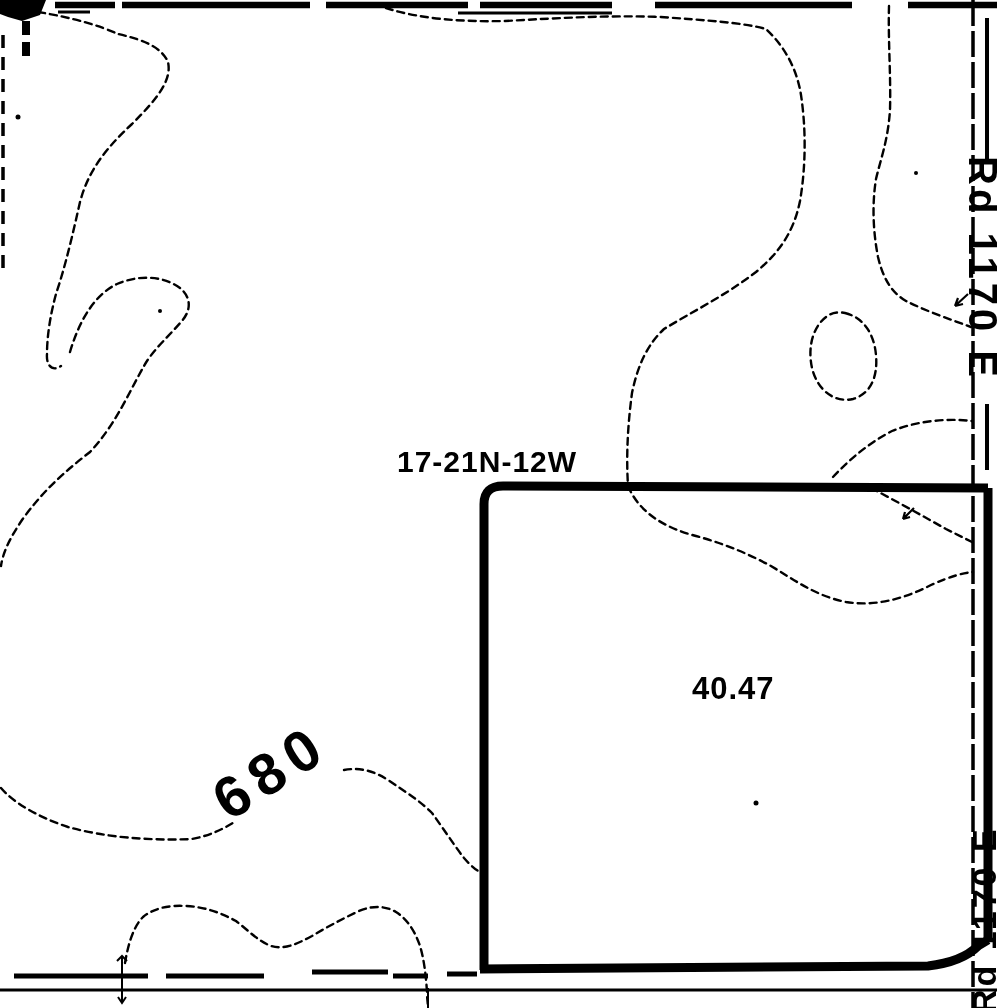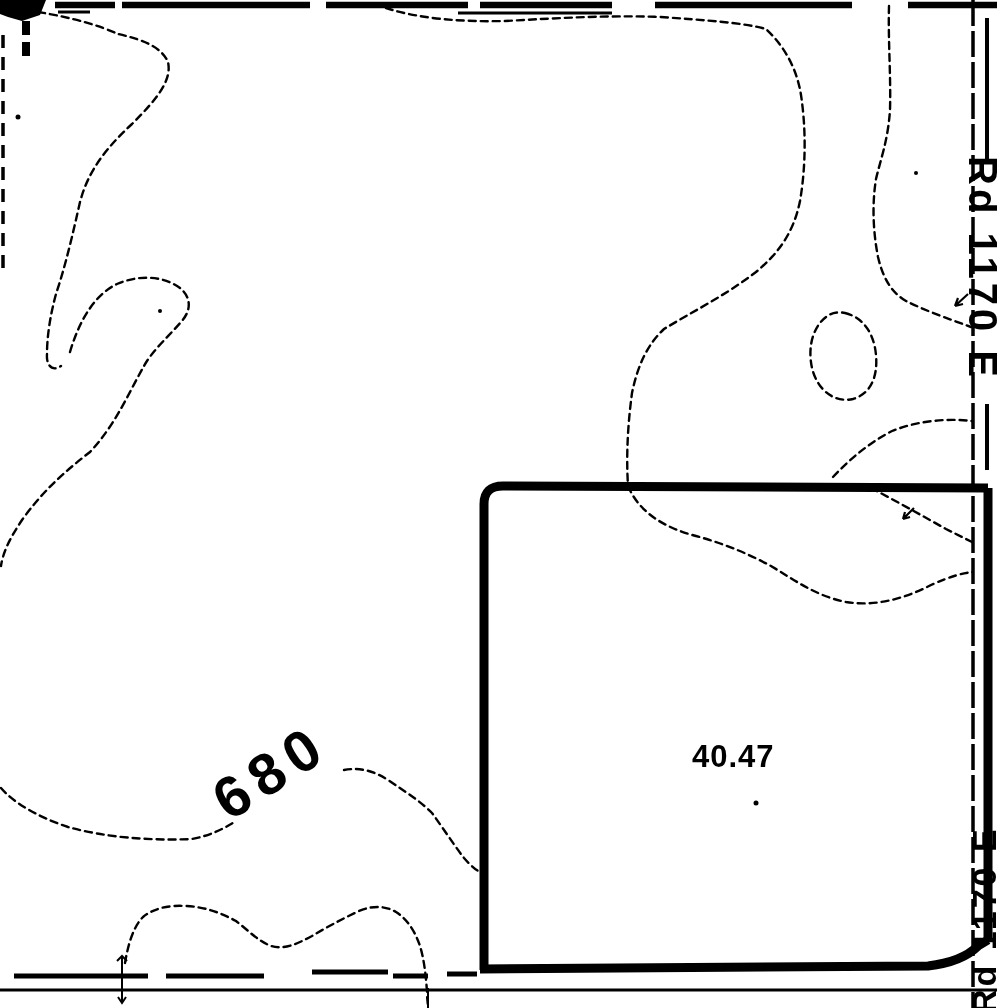--- a/index.html
+++ b/index.html
@@ -11,21 +11,21 @@
     font-family:"Liberation Sans", sans-serif;
     color:#000;
   }
   svg.mapart{position:absolute;left:0;top:0;}
   .lbl{position:absolute;white-space:pre;color:#000;}
   .lbl-section{
     left:397px;top:445px;
     font-size:30px;font-weight:bold;letter-spacing:1px;
   }
   .lbl-acres{
-    left:692px;top:739px;
+    left:692px;top:671px;
     font-size:31px;font-weight:bold;letter-spacing:1px;
   }
   .lbl-contour{
     left:236px;top:768px;
     font-size:58px;font-weight:bold;letter-spacing:9px;
     line-height:1.1;
     transform:rotate(-33deg);
     transform-origin:0 100%;
   }
   .lbl-road-top{
@@ -90,20 +90,21 @@
       <circle cx="916" cy="173" r="2" fill="#000" stroke="none"></circle>
     </g>
 
     <g stroke="#000" fill="none" stroke-width="9" stroke-linejoin="round">
       <path d="M484 970 L484 504 Q484 486 503 486 L988 488"></path>
       <path d="M988 488 V942"></path>
       <path d="M480 969 L928 966 Q962 962 978 946 L988 940"></path>
     </g>
   </svg>
 
+  <div class="lbl lbl-section">17-21N-12W</div>
 
   <div class="lbl lbl-acres">40.47</div>
 
   <div class="lbl lbl-contour">680</div>
 
   <div class="lbl lbl-road-top">Rd 1170 E</div>
 
   <div class="lbl lbl-road-bottom">Rd 1170 E</div>
 
 </div>

